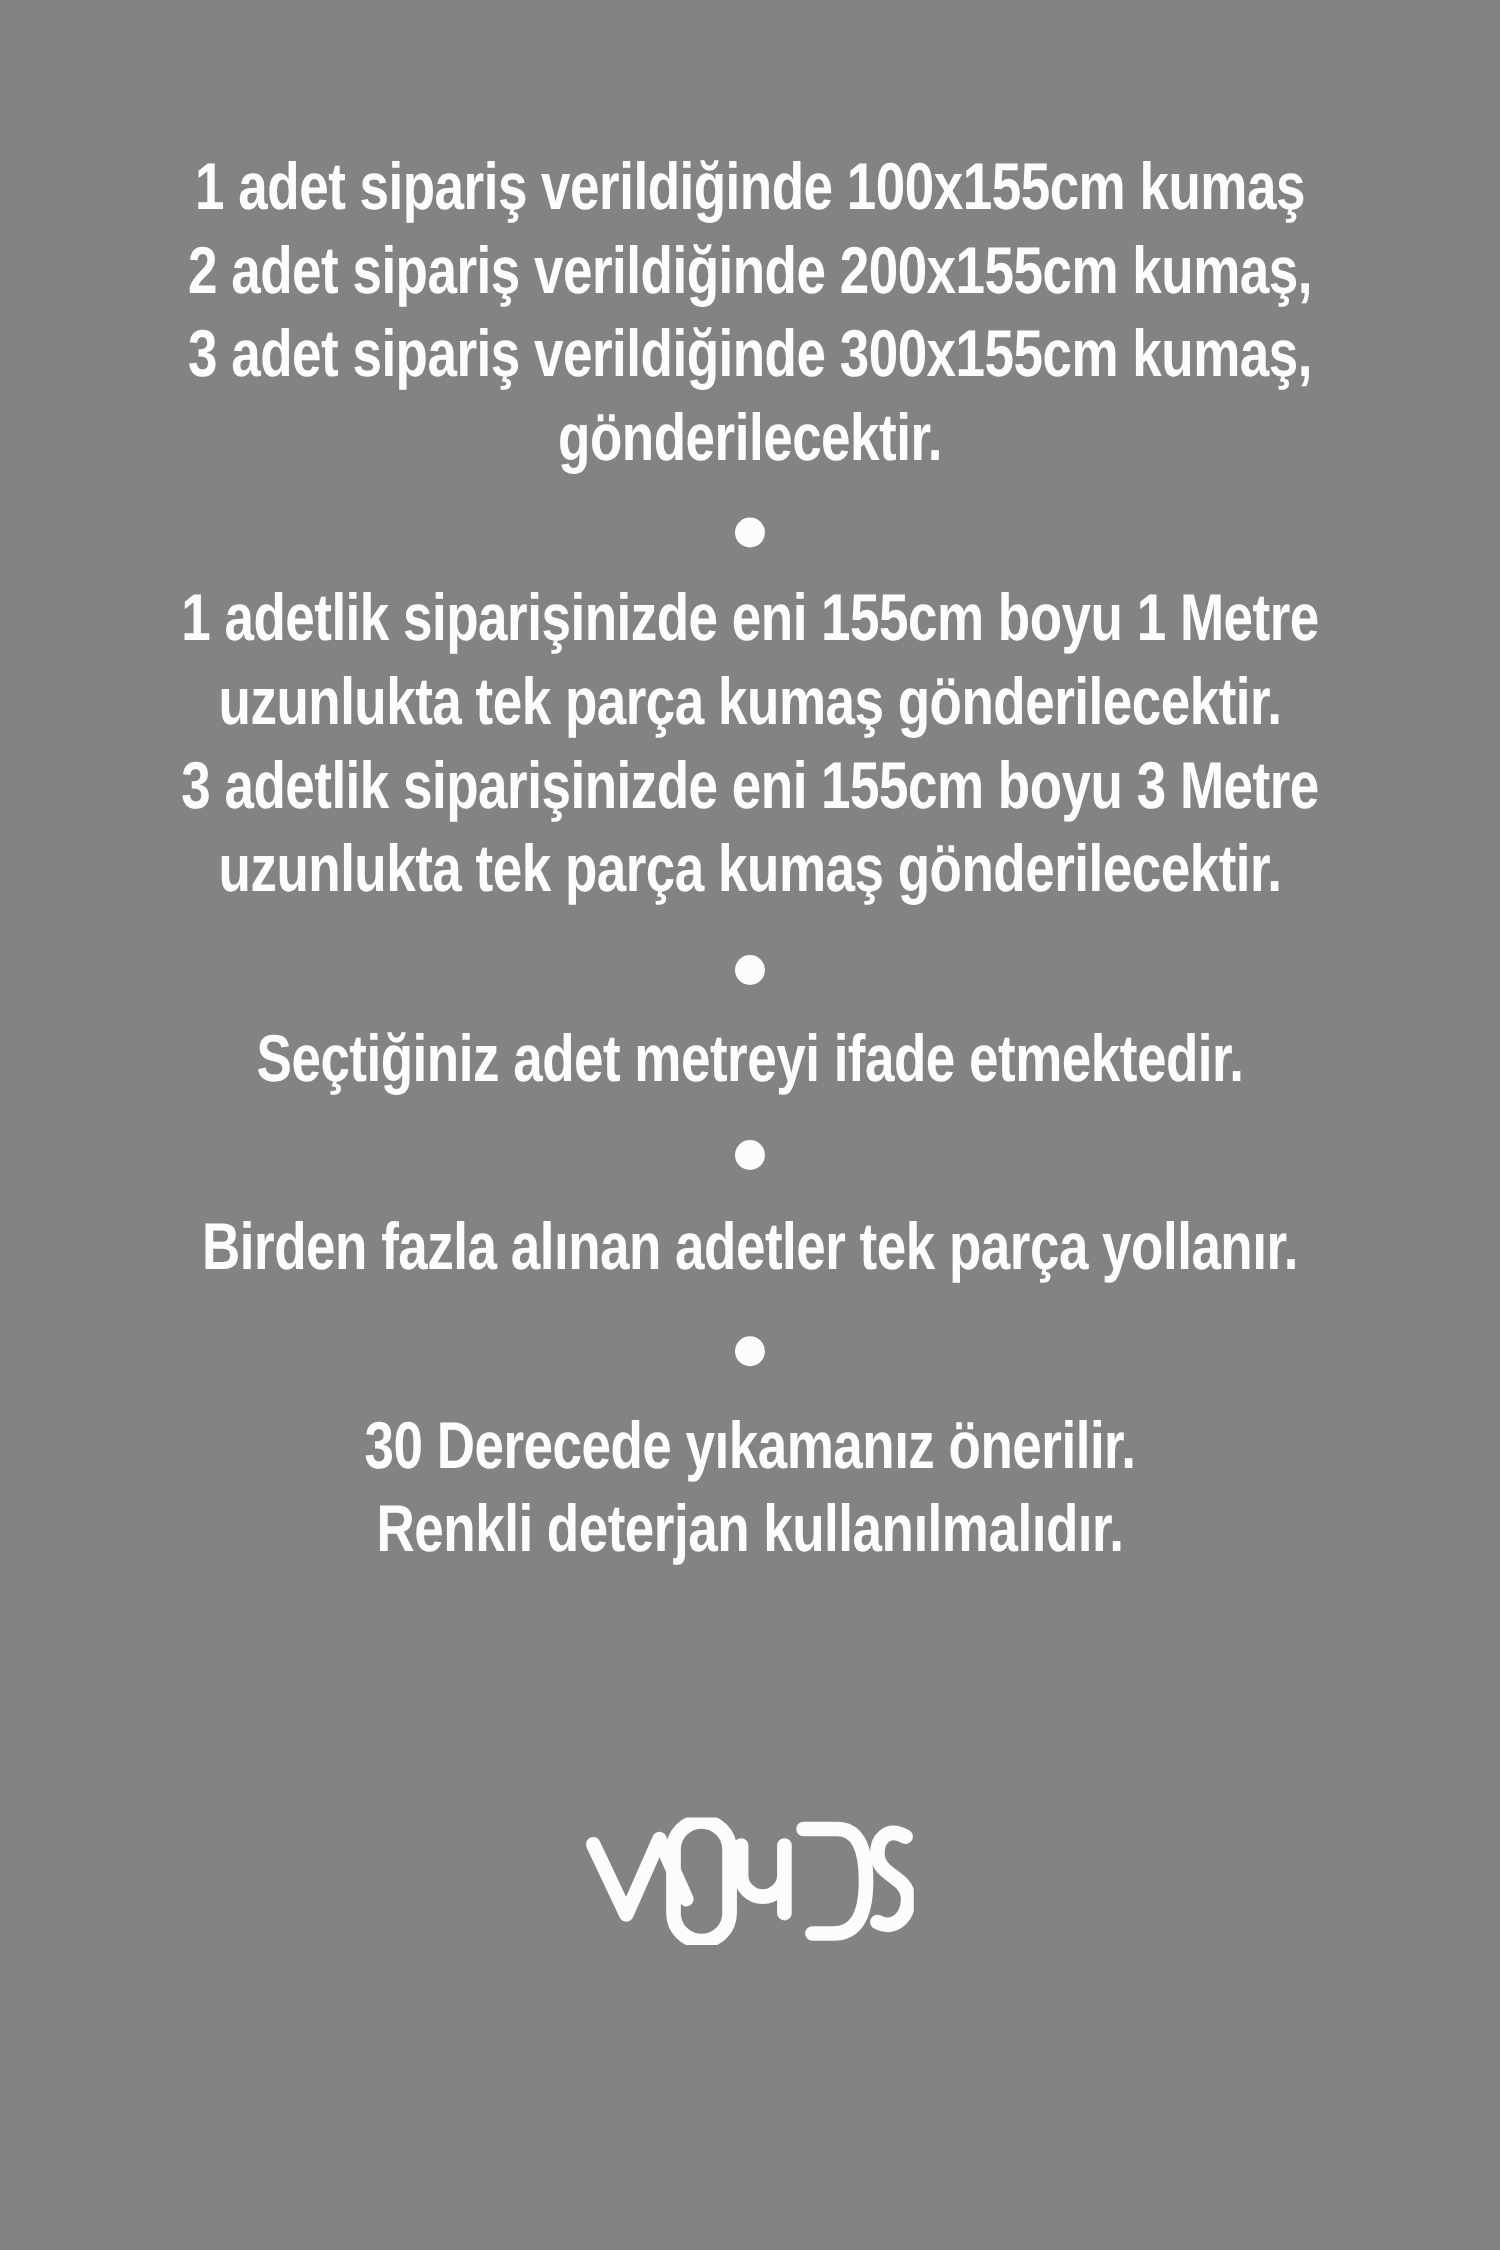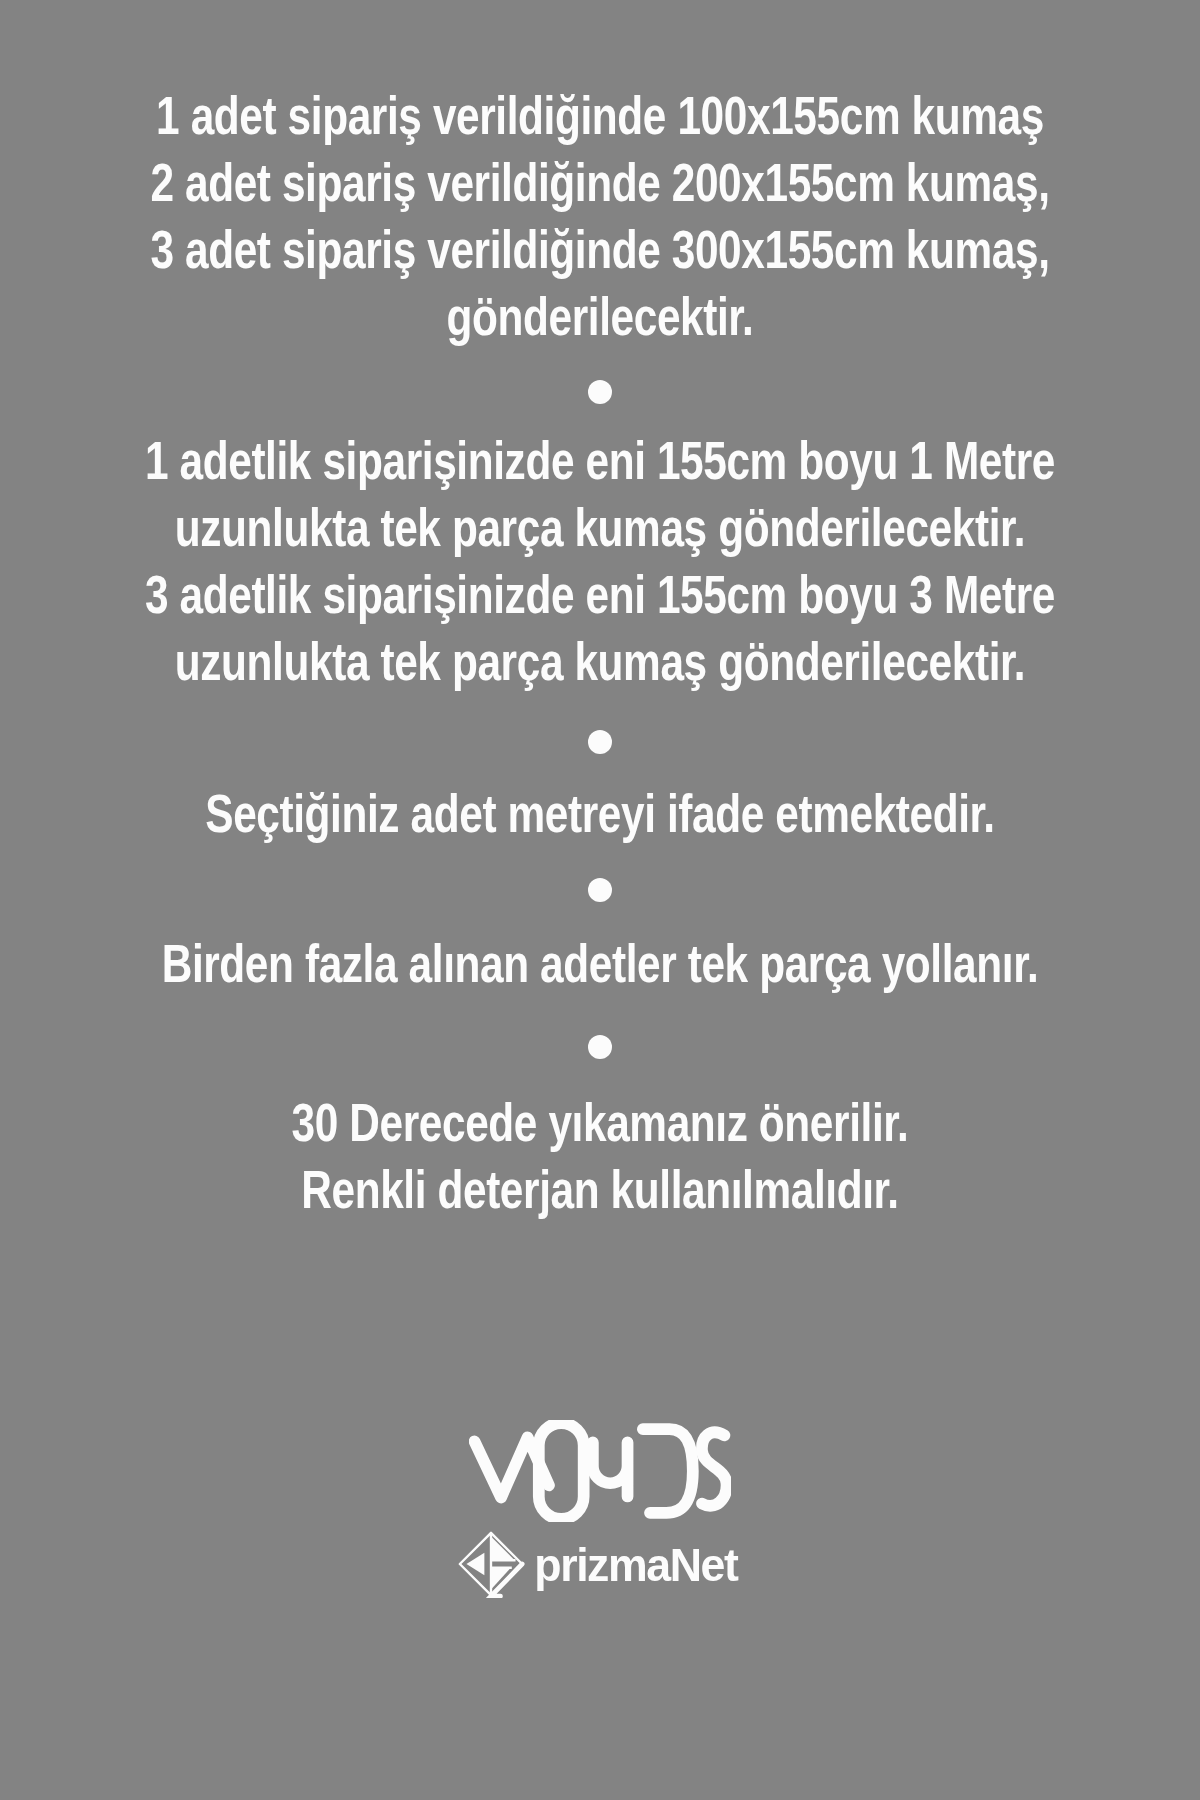--- a/index.html
+++ b/index.html
@@ -8,21 +8,21 @@
   .page {
     position: relative;
     width: 1200px;
     height: 1800px;
     margin: 0 auto;
     background: #838383;
     color: #FCFCFC;
     font-family: "Liberation Sans", sans-serif;
     overflow: hidden;
     box-sizing: border-box;
-    padding-top: 82px;
+    padding-top: 116px;
   }
 
   
   .copy {
     width: 1500px;
     margin-left: -150px;
     transform: scaleX(0.8);
     transform-origin: 50% 50%;
     font-weight: 700;
     font-size: 53px;
@@ -110,31 +110,16 @@
   <footer class="brand-footer">
 
     <svg class="moujs-svg" role="img" width="262" height="102" viewBox="0 0 256 100" fill="none" stroke="#FCFCFC" stroke-width="11.5" stroke-linecap="round" stroke-linejoin="round" aria-label="MOUJS">
       <path d="M5 21 L31 76 L57 17 L78 64"></path>
       <rect x="68" y="3" width="44" height="94" rx="22"></rect>
       <path d="M121 22 V45 A17 17 0 0 0 155 45 V22 M155 45 V75"></path>
       <path d="M170 9 L196 9 C212 9 219 23 219 50 C219 77 211 91 193 91 L177 91"></path>
       <path d="M250 15 C236 7 227 17 228 30 C229 45 251 47 252 62 C253 78 241 89 228 82"></path>
     </svg>
 
-    <div class="prizma-row">
-      <svg width="68" height="68" viewBox="0 0 72 72">
-        <g stroke="#FCFCFC" fill="none" stroke-width="2.5" stroke-linejoin="round">
-          <path d="M36 3 L69 36 L36 69 L3 36 Z"></path>
-          <path d="M36 3 L36 69 M36 32 L62 32 M36 40 L58 40"></path>
-        </g>
-        <g fill="#FCFCFC">
-          <polygon points="36,7 60,31 36,31"></polygon>
-          <polygon points="10,36 29,24 29,48"></polygon>
-          <polygon points="36,41 56,41 36,63"></polygon>
-        </g>
-        <path d="M69 36 L36 70 L46 70" stroke="#FCFCFC" stroke-width="5" fill="none" stroke-linecap="round"></path>
-      </svg>
-      <span class="prizma-text">prizmaNet</span>
-    </div>
 
   </footer>
 
 </div>
 
 </body></html>

